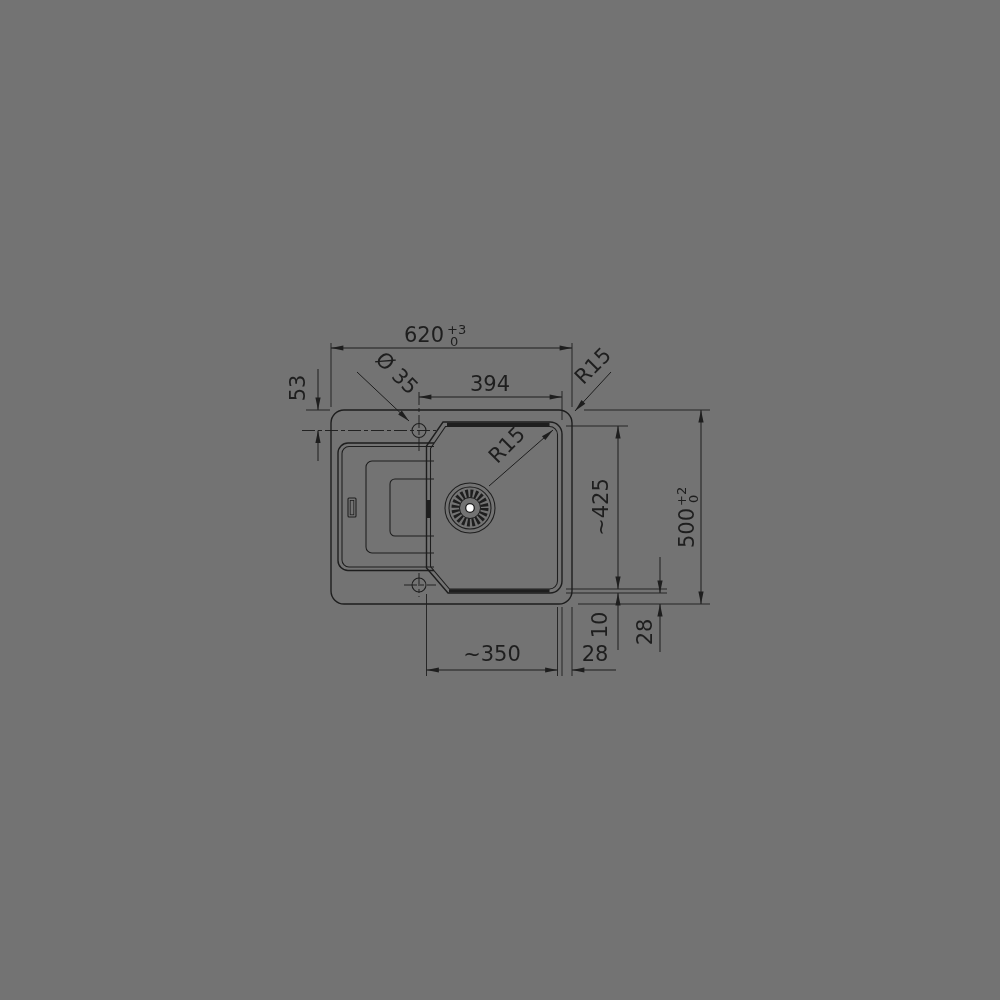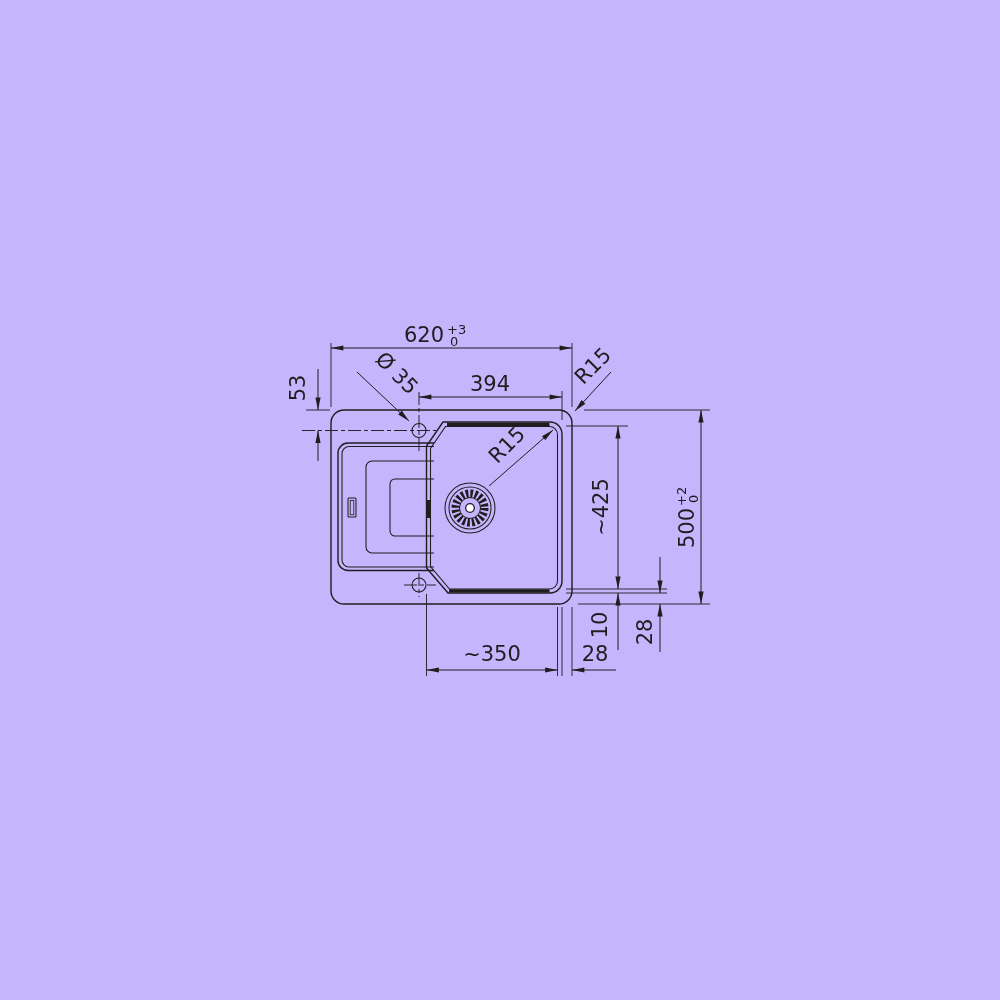--- a/index.html
+++ b/index.html
@@ -1,16 +1,16 @@
 <!DOCTYPE html>
 <html><head>
 <meta charset="utf-8">
 <style>
   html,body{margin:0;padding:0;background:#ffffff;}
-  .stage{position:relative;width:1000px;height:1000px;background:#c4b5fd;overflow:hidden;}
+  .stage{position:relative;width:1000px;height:1000px;background:#737373;overflow:hidden;}
   svg{display:block;}
   .obj{stroke:#1e1e1e;stroke-width:1.4;fill:none;}
   .obj2{stroke:#1e1e1e;stroke-width:1.05;fill:none;}
   .band{stroke:#1e1e1e;stroke-width:3.2;fill:none;}
   .ext{stroke:#1e1e1e;stroke-width:0.9;fill:none;}
   .dim{stroke:#1e1e1e;stroke-width:1;fill:none;}
   .cl{stroke:#1e1e1e;stroke-width:0.95;fill:none;stroke-dasharray:13 3 4 3;}
   .lbl{font-family:"DejaVu Sans","Liberation Sans",sans-serif;font-size:21px;fill:#1e1e1e;}
   .tol{font-family:"DejaVu Sans","Liberation Sans",sans-serif;font-size:13px;fill:#1e1e1e;}
 </style>

